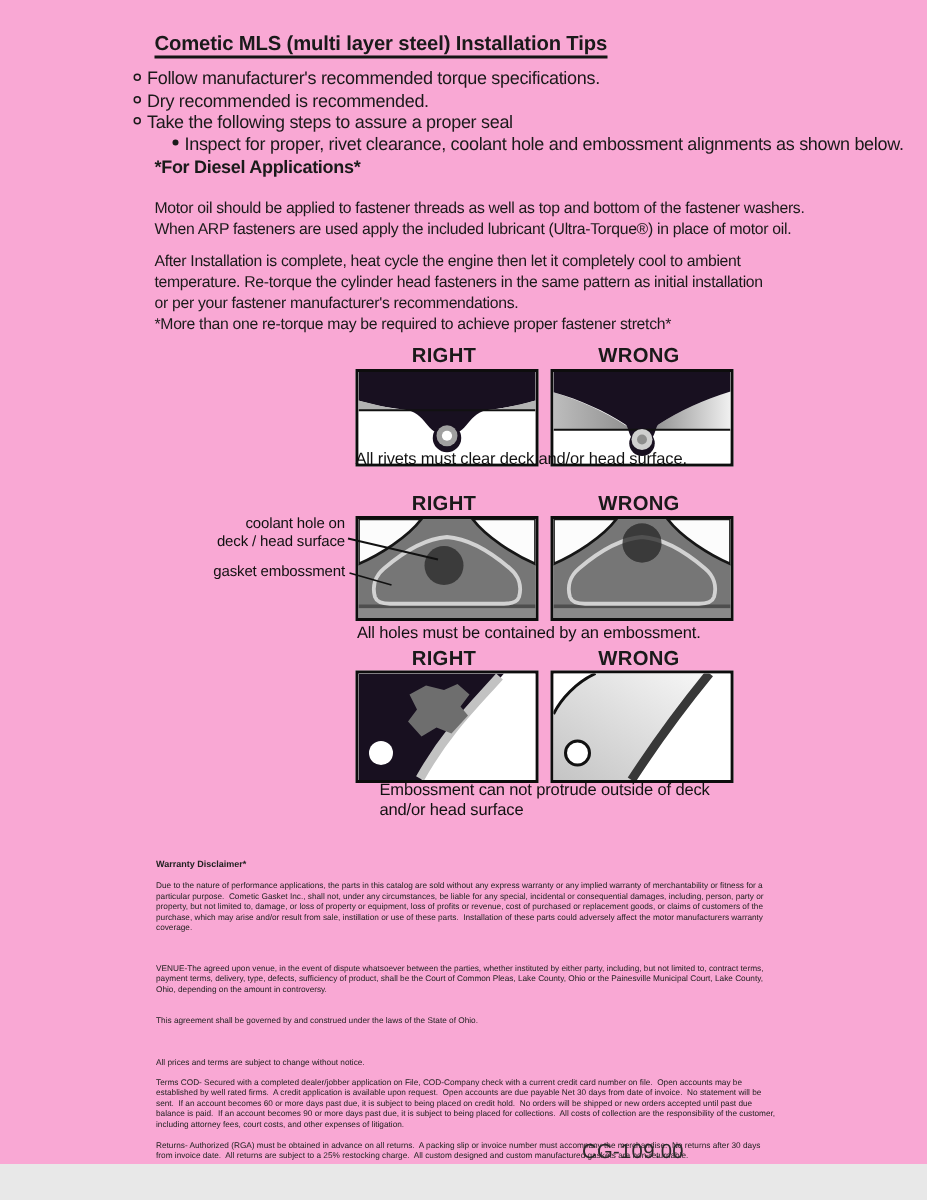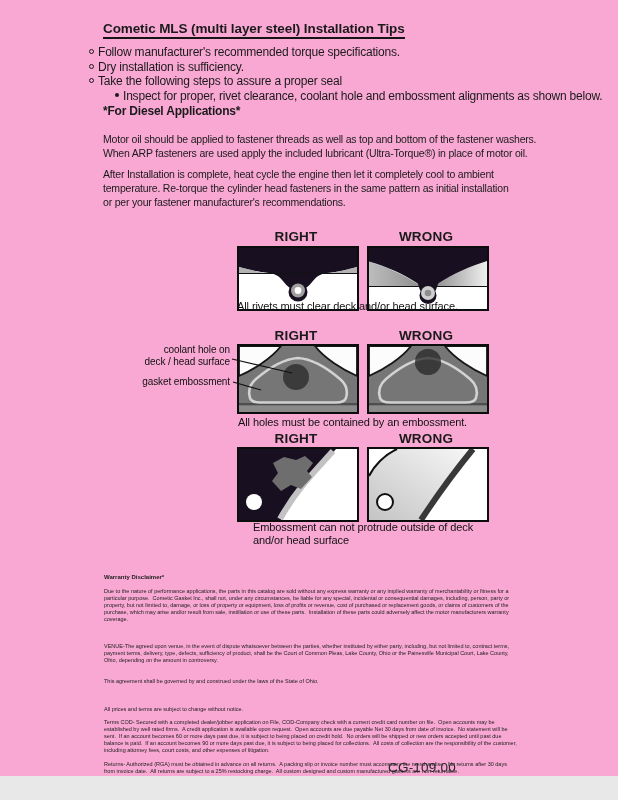--- a/index.html
+++ b/index.html
@@ -33,35 +33,36 @@
 </style>
 </head>
 <body>
 
 <div class="page">
 
   <div class="abs title">Cometic MLS (multi layer steel) Installation Tips</div>
 
   <div class="abs bullets">
     <div class="bline"><span class="o-bullet"></span><span>Follow manufacturer's recommended torque specifications.</span></div>
-    <div class="bline"><span class="o-bullet"></span><span>Dry installation is sufficiency.</span></div>
+    <div class="bline"><span class="o-bullet"></span><span>Dry recommended is recommended.</span></div>
     <div class="bline"><span class="o-bullet"></span><span>Take the following steps to assure a proper seal</span></div>
     <div class="bline sub"><span class="f-bullet"></span><span>Inspect for proper, rivet clearance, coolant hole and embossment alignments as shown below.</span></div>
   </div>
 
   <div class="abs diesel-h">*For Diesel Applications*</div>
   <div class="abs para" style="top:132px;">
     <div>Motor oil should be applied to fastener threads as well as top and bottom of the fastener washers.</div>
     <div>When ARP fasteners are used apply the included lubricant (Ultra-Torque®) in place of motor oil.</div>
   </div>
   <div class="abs para" style="top:167px;">
     <div>After Installation is complete, heat cycle the engine then let it completely cool to ambient</div>
     <div>temperature. Re-torque the cylinder head fasteners in the same pattern as initial installation</div>
     <div>or per your fastener manufacturer's recommendations.</div>
   </div>
+  <div class="abs para" style="top:209px;">*More than one re-torque may be required to achieve proper fastener stretch*</div>
 
   <div class="abs fig-h" style="left:235px;top:229px;">RIGHT</div>
   <div class="abs fig-h" style="left:365px;top:229px;">WRONG</div>
 
   <div class="abs figbox" style="left:237px;top:246px;height:61px;">
     <svg width="118" height="61" viewBox="0 0 118 61">
       <rect x="0" y="0" width="118" height="61" fill="#ffffff"></rect>
       <path d="M0,0 H118 V19 C112,21 102,23.5 88,25 C72,26.5 74,42 59,42 C44,42 46,26.5 30,25 C16,23.5 6,21 0,19 Z" fill="#181020"></path>
       <path d="M0,19 C10,21.5 20,24 30,25.5 L0,25.5 Z" fill="#b3b3b3"></path>
       <path d="M118,19 C108,21.5 98,24 88,25.5 L118,25.5 Z" fill="#b3b3b3"></path>

